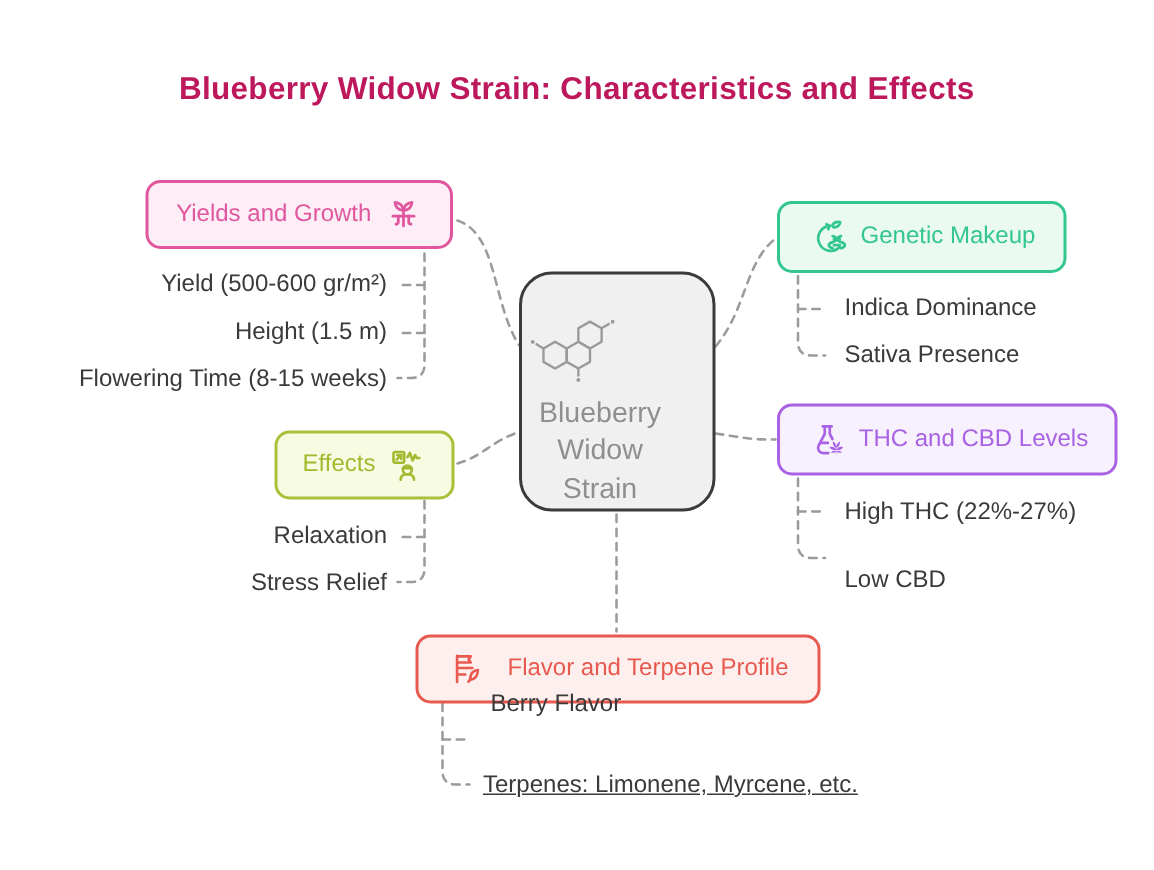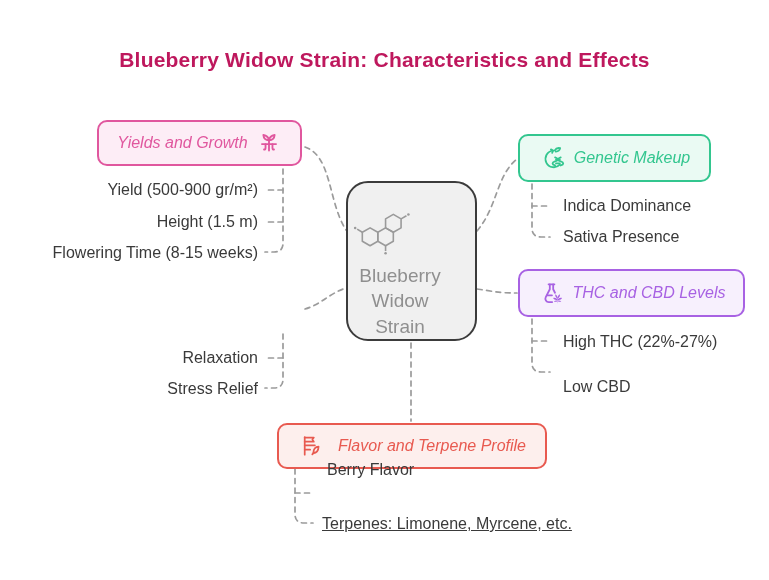--- a/index.html
+++ b/index.html
@@ -37,21 +37,20 @@
   .node {
     position: absolute;
     border-style: solid;
     border-width: 2px;
     display: flex;
     align-items: center;
     justify-content: center;
     gap: 8px;
     font-size: 16px;
     white-space: nowrap;
-    font-style: italic;
   }
   .branch { border-radius: 10px; padding: 0 13px; }
   .branch .bicon { flex: 0 0 auto; display: block; }
   .pink   { border-color: #e0579e; background: #fdedf6; color: #e0579e; }
   .green  { border-color: #33c68f; background: #eafaf3; color: #33c68f; }
   .olive  { border-color: #a8c139; background: #f7fbe2; color: #a2ba2f; }
   .purple { border-color: #a862e3; background: #f7f0fd; color: #a862e3; }
   .red    { border-color: #e85a50; background: #fdefed; color: #e85a50; }
   .center-node {
     position: absolute;
@@ -128,39 +127,50 @@
     <svg class="bicon" width="26" height="26" viewBox="0 0 24 24" fill="none" stroke="currentColor" stroke-width="1.7" stroke-linecap="round" stroke-linejoin="round">
       <path d="M12 9.5 C11.6 6.8 9.8 5 6.8 4.6 C7 7.4 8.9 9.3 12 9.5 Z"></path>
       <path d="M12 9.5 C12.4 6.8 14.2 5 17.2 4.6 C17 7.4 15.1 9.3 12 9.5 Z"></path>
       <path d="M12 9.5 V13"></path>
       <path d="M5.5 13 H18.5"></path>
       <path d="M12 13 V19"></path>
       <path d="M8.8 13 V16.5 Q8.8 18 7.4 18"></path>
       <path d="M15.2 13 V16.5 Q15.2 18 16.6 18"></path>
     </svg>
   </div>
-  <div class="item ralign" style="right:511px; top:179px;">Yield (500-900 gr/m²)</div>
+  <div class="item ralign" style="right:511px; top:179px;">Yield (500-600 gr/m²)</div>
   <div class="item ralign" style="right:511px; top:211px;">Height (1.5 m)</div>
   <div class="item ralign" style="right:511px; top:242px;">Flowering Time (8-15 weeks)</div>
 
   <div class="node branch green" style="left:518px; top:134px; width:193px; height:48px;">
     <svg class="bicon" width="27" height="27" viewBox="0 0 24 24" fill="none" stroke="currentColor" stroke-width="1.6" stroke-linecap="round" stroke-linejoin="round">
       <path d="M12.5 5 A 7.4 7.4 0 1 0 18.5 17.5"></path>
       <path d="M12.5 5 L10.6 3.9 M12.5 5 L11.7 7"></path>
       <path d="M14 4.8 C15 3 17 2.4 18.8 2.8 C18.4 4.7 17 5.9 14.8 5.8"></path>
       <path d="M14.3 11 C17.3 12 17.3 13.6 14.3 14.6 C11.3 15.6 11.3 17.2 14.3 18.2"></path>
       <path d="M19.3 11 C16.3 12 16.3 13.6 19.3 14.6 C22.3 15.6 22.3 17.2 19.3 18.2"></path>
       <path d="M15.1 12.8 H18.5"></path>
       <path d="M15.1 16.4 H18.5"></path>
     </svg>
     <span>Genetic Makeup</span>
   </div>
   <div class="item" style="left:563px; top:195px;">Indica Dominance</div>
   <div class="item" style="left:563px; top:226px;">Sativa Presence</div>
 
+  <div class="node branch olive" style="left:183px; top:287px; width:120px; height:46px;">
+    <span>Effects</span>
+    <svg class="bicon" width="26" height="26" viewBox="0 0 24 24" fill="none" stroke="currentColor" stroke-width="1.6" stroke-linecap="round" stroke-linejoin="round">
+      <rect x="4" y="4" width="6.6" height="6.6" rx="1"></rect>
+      <path d="M5.9 8.7 L8.8 5.8 M6.3 5.8 H8.8 V8.3"></path>
+      <path d="M12.6 7.2 L14.1 4.6 L15.8 9.2 L17.3 5.9 L18.3 7.7 L19.9 7.7"></path>
+      <circle cx="12.5" cy="15" r="2.7"></circle>
+      <path d="M9.8 14 H15.2"></path>
+      <path d="M8.4 21 C8.4 18.7 10.2 17.7 12.5 17.7 C14.8 17.7 16.6 18.7 16.6 21"></path>
+    </svg>
+  </div>
   <div class="item ralign" style="right:511px; top:347px;">Relaxation</div>
   <div class="item ralign" style="right:511px; top:378px;">Stress Relief</div>
 
   <div class="node branch purple" style="left:518px; top:269px; width:227px; height:48px;">
     <svg class="bicon" width="27" height="27" viewBox="0 0 24 24" fill="none" stroke="currentColor" stroke-width="1.6" stroke-linecap="round" stroke-linejoin="round">
       <path d="M9.4 3.8 H14.6"></path>
       <path d="M10.5 3.8 V8.2 L6.9 15.2 A3 3 0 0 0 9.6 19.6 H12.6"></path>
       <path d="M13.5 3.8 V8.2 L15.1 11.3"></path>
       <path d="M8.2 13.6 H12.4"></path>
       <g fill="currentColor" stroke="none">

